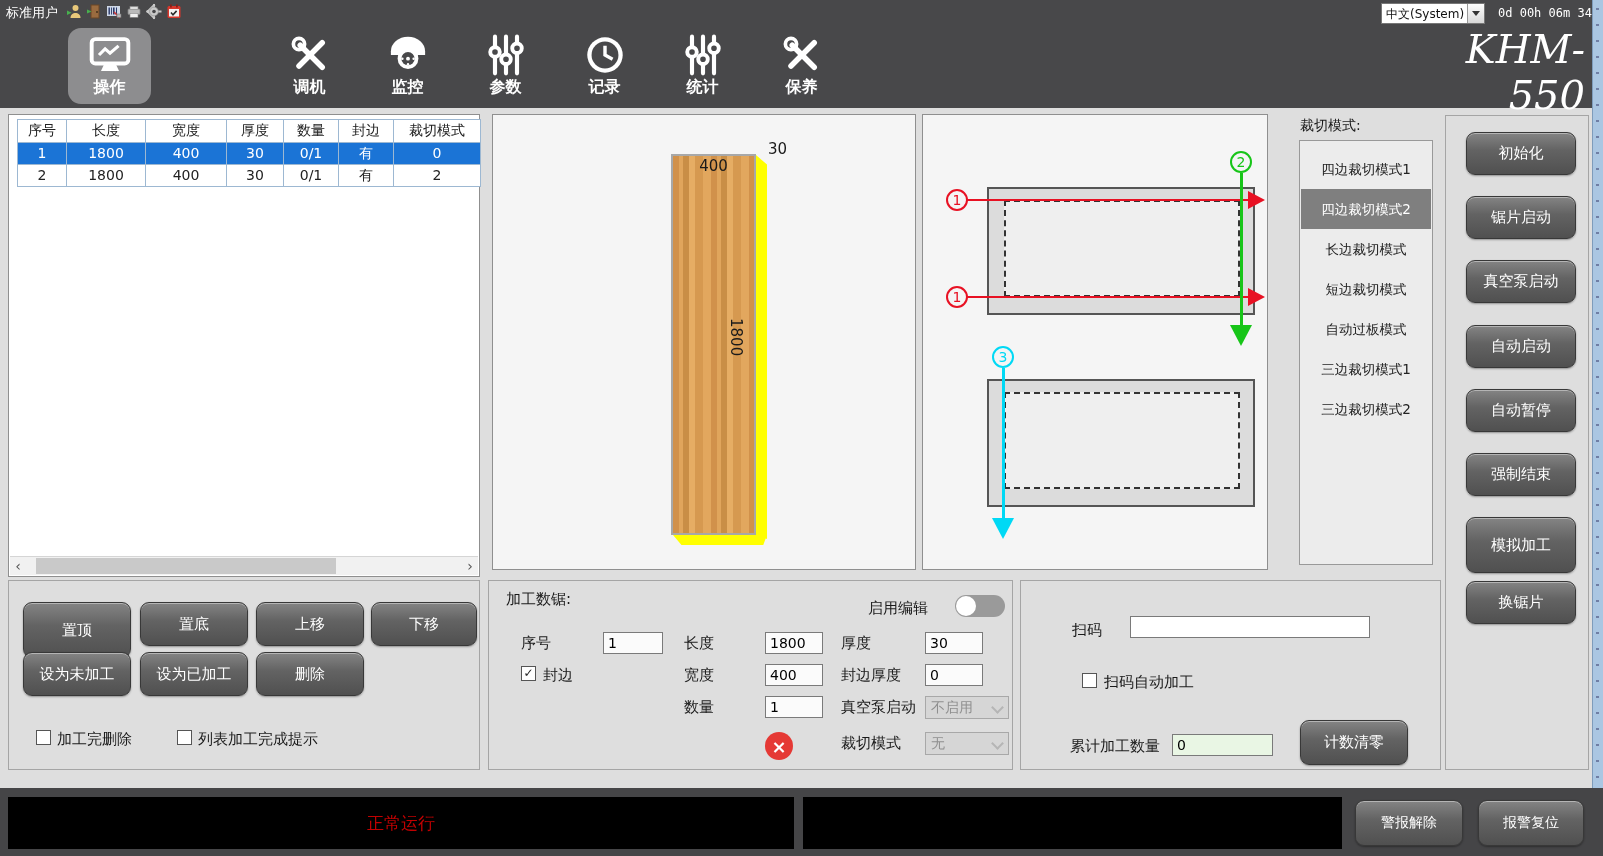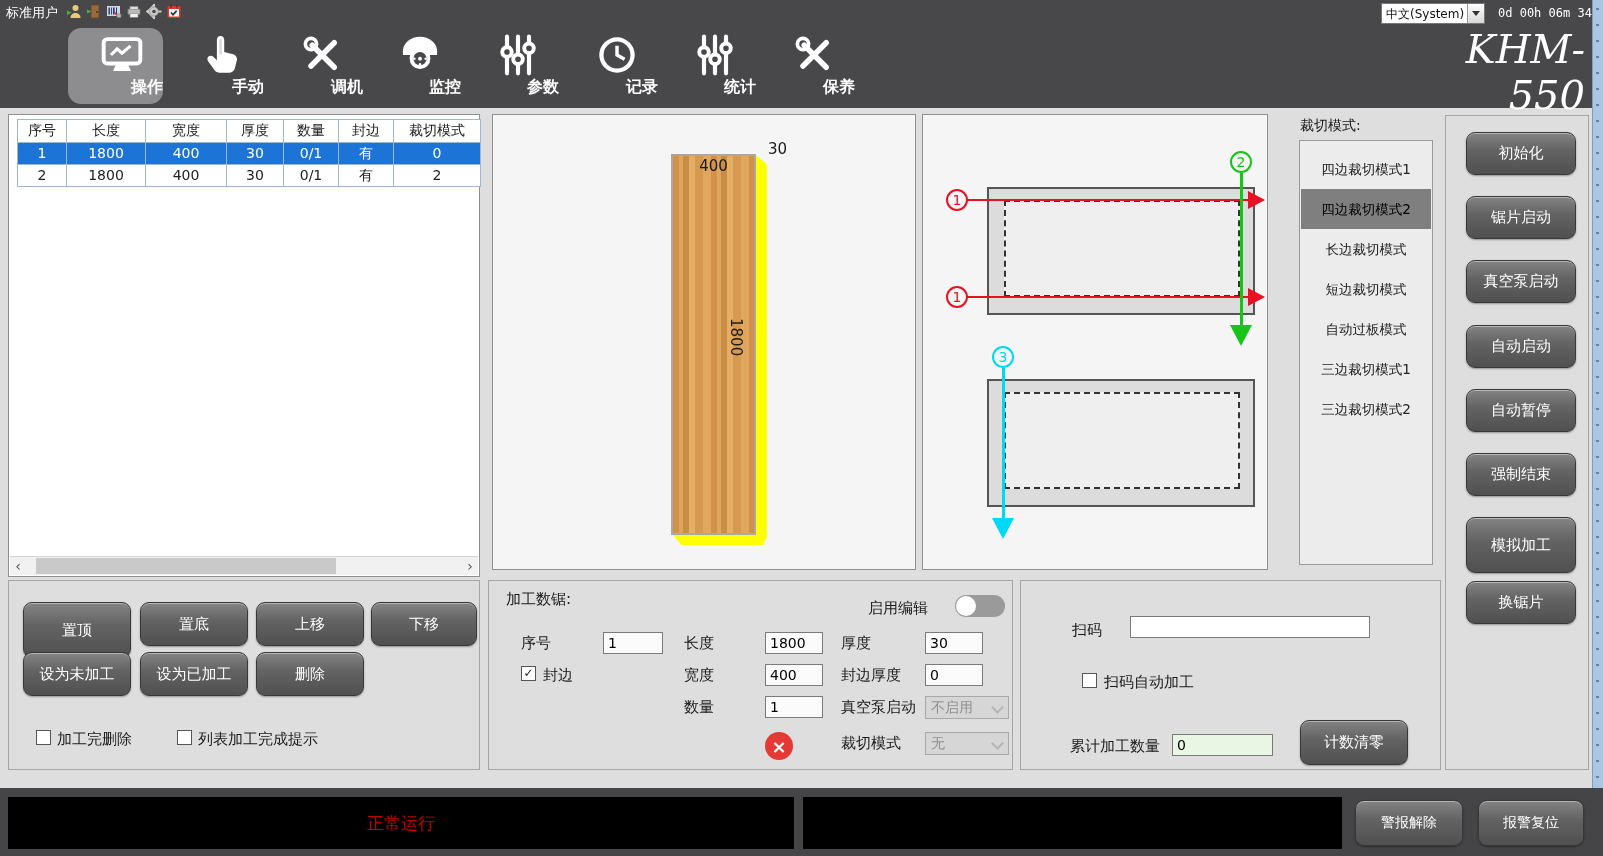--- a/index.html
+++ b/index.html
@@ -8,21 +8,21 @@
   
   #hdr{position:absolute;left:0;top:0;width:1603px;height:108px;background:#48484a;}
   .hdr-user{position:absolute;left:6px;top:4px;color:#fff;font-size:13px;}
   .hicon{position:absolute;top:3px;width:16px;height:17px;}
   .langbox{position:absolute;left:1381px;top:3px;width:102px;height:19px;background:#fff;border:1px solid #777;display:flex;}
   .langbox .txt{flex:1;font-size:12px;padding:2px 0 0 4px;color:#111;white-space:nowrap;overflow:hidden;}
   .langbox .dd{width:16px;background:linear-gradient(#fdfdfd,#d8d8d8);border-left:1px solid #999;position:relative;}
   .langbox .dd::before{content:"";position:absolute;left:4px;top:7px;border-left:4px solid transparent;border-right:4px solid transparent;border-top:5px solid #333;}
   .uptime{position:absolute;left:1498px;top:6px;color:#fff;font-size:12px;font-family:"DejaVu Sans Mono","Liberation Mono",monospace;white-space:nowrap;}
   .brand{position:absolute;left:1430px;top:26px;width:155px;text-align:right;color:#fff;font-size:40px;font-style:italic;font-family:"DejaVu Serif","Liberation Serif",serif;}
-  .tab{position:absolute;top:28px;width:83px;height:76px;text-align:right;color:#fff;cursor:pointer;padding-left:12px;}
+  .tab{position:absolute;top:28px;width:83px;height:76px;text-align:center;color:#fff;cursor:pointer;}
   .tab.active{background:#8d8d8f;border-radius:13px;}
   .ticon{margin:5px auto 0;width:44px;height:44px;}
   .tlabel{font-size:16px;font-weight:bold;line-height:20px;}
   
   .panel{position:absolute;background:#f5f5f5;border:1px solid #8f8f8f;box-sizing:border-box;}
   .gpanel{position:absolute;background:#e0e0e0;border:1px solid #a5a5a5;box-sizing:border-box;}
   
   .ptable{position:absolute;left:8px;top:4px;width:463px;border-top:1px solid #9db8d2;border-left:1px solid #9db8d2;}
   .prow{display:flex;height:22px;background:#fff;}
   .prow.hd{height:23px;font-weight:500;}
@@ -46,21 +46,21 @@
   .drect .inner{position:absolute;background:#efefef;border:2px dashed #333;box-sizing:border-box;}
   .numcirc{position:absolute;width:22px;height:22px;border-radius:50%;border:2px solid;box-sizing:border-box;
            font-size:14px;text-align:center;line-height:18px;background:transparent;}
   .hline{position:absolute;height:2px;}
   .vline{position:absolute;width:3px;}
   .head-right{position:absolute;width:0;height:0;border-top:9px solid transparent;border-bottom:9px solid transparent;}
   .head-down{position:absolute;width:0;height:0;}
   
   .modebox{position:absolute;background:#ececec;border:1px solid #999;box-sizing:border-box;}
   .mitem{position:absolute;left:1px;width:130px;height:40px;line-height:40px;text-align:center;font-size:13.5px;color:#222;cursor:pointer;}
-  .mitem.sel{background:#7f7f7f;color:#000000;}
+  .mitem.sel{background:#7f7f7f;color:#ffffff;}
   
   .btn3d{position:absolute;display:flex;align-items:center;justify-content:center;color:#fff;font-size:15px;
          background:linear-gradient(#848484,#636363 42%,#505050);border:1px solid #383838;border-radius:9px;
          box-shadow:inset 0 1px 0 rgba(255,255,255,.4),0 1px 2px rgba(0,0,0,.35);cursor:pointer;box-sizing:border-box;}
   
   .flabel{position:absolute;font-size:15px;color:#1a1a1a;white-space:nowrap;}
   .finput{position:absolute;height:22px;border:1px solid #7a7a7a;background:#fbfbfb;font-size:14px;padding:0 0 0 4px;box-sizing:border-box;font-family:inherit;}
   .finput.green{background:#e9f6e4;}
   .cbox{position:absolute;width:15px;height:15px;background:#fff;border:1.5px solid #555;box-sizing:border-box;font-size:12px;line-height:12px;text-align:center;color:#222;cursor:pointer;}
   .cbox.checked::before{content:"\2713";}
@@ -142,28 +142,20 @@
     <div class="brand">KHM-550</div>
 
     <div class="tab active" style="left:68px">
       <div class="ticon">
         <svg viewBox="0 0 36 36" width="44" height="44">
             <rect x="3" y="5" width="30" height="20" rx="3" fill="none" stroke="#fff" stroke-width="3.2"></rect>
             <polyline points="9,18 14,13 18,16.5 25,10.5" stroke="#fff" stroke-width="2.6" fill="none"></polyline>
             <path d="M13 26h10l2.4 5H10.6z" fill="#fff"></path>
           </svg></div>
       <div class="tlabel">操作</div>
-    </div>
-    <div class="tab" style="left:169px">
-      <div class="ticon">
-        <svg viewBox="0 0 36 36" width="44" height="44">
-            <path fill="#fff" d="M16 2.5c1.7 0 3 1.3 3 3v10l7.2 1.8c2.3.6 3.7 2.9 3.1 5.2l-1.5 6.1c-.6 2.3-2.7 3.9-5 3.9h-7.5c-1.7 0-3.3-.8-4.3-2.2l-5.2-7.2c-.9-1.3-.7-3.1.6-4 1.1-.9 2.7-.7 3.7.3l2.9 2.9V5.5c0-1.7 1.3-3 3-3z"></path>
-            <path fill="#8d8d8f" d="M16 5c.55 0 1 .45 1 1v11.5h-2V6c0-.55.45-1 1-1z" opacity="0.35"></path>
-          </svg></div>
-      <div class="tlabel">手动</div>
     </div>
     <div class="tab" style="left:268px">
       <div class="ticon">
         <svg viewBox="0 0 36 36" width="44" height="44">
             <g stroke="#fff" stroke-width="4.5" stroke-linecap="round">
               <path d="M10 10L28 28"></path>
               <path d="M28 8L9 27"></path>
             </g>
             <circle cx="9" cy="9" r="4.6" fill="none" stroke="#fff" stroke-width="3"></circle>
           </svg></div>

